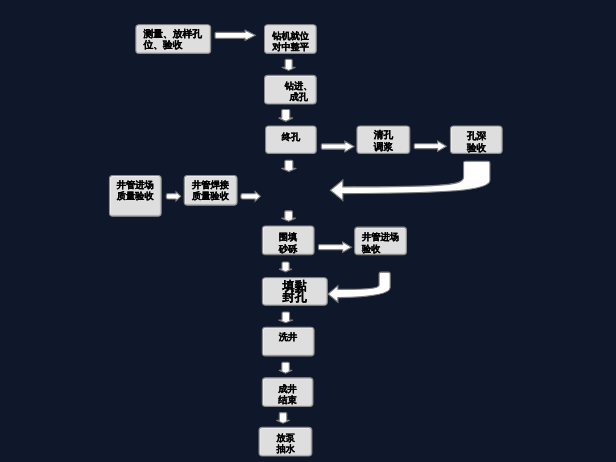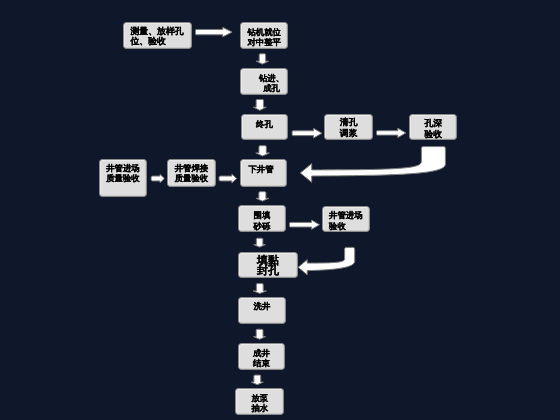--- a/index.html
+++ b/index.html
@@ -60,23 +60,20 @@
     </div>
     <div class="node" style="left: 409.1px; top: 113.9px; width: 48.3px; height: 26.6px; font-size: 8.8px; background: rgb(222, 222, 222); border-color: rgb(138, 138, 138);">
       <span class="lbl" style="top: 3.5px; line-height: 10.4px;"><span class="ln">孔深</span><br><span class="ln">验收</span></span>
     </div>
     <div class="node" style="left: 99.2px; top: 159.3px; width: 47.4px; height: 38px; font-size: 8.4px; background: rgb(222, 222, 222); border-color: rgb(138, 138, 138);">
       <span class="lbl" style="top: 4.1px; line-height: 9.6px;"><span class="ln">井管进场</span><br><span class="ln">质量验收</span></span>
     </div>
     <div class="node" style="left: 167.1px; top: 159.3px; width: 48.6px; height: 27.3px; font-size: 8.4px; background: rgb(222, 222, 222); border-color: rgb(138, 138, 138);">
       <span class="lbl" style="top: 4.1px; line-height: 9.6px;"><span class="ln">井管焊接</span><br><span class="ln">质量验收</span></span>
     </div>
-    <div class="node" style="left: 240.4px; top: 159.3px; width: 46.6px; height: 27.6px; font-size: 8.4px; background: rgb(222, 222, 222); border-color: rgb(138, 138, 138);">
-      <span class="lbl" style="top: 4.1px; line-height: 10px; text-align: left; padding-left: 7px;"><span class="ln">下井管</span></span>
-    </div>
     <div class="node" style="left: 238.2px; top: 205.1px; width: 47.4px; height: 27.1px; font-size: 8.4px; background: rgb(222, 222, 222); border-color: rgb(138, 138, 138);">
       <span class="lbl" style="top: 4.2px; line-height: 10.6px;"><span class="ln">围填</span><br><span class="ln">砂砾</span></span>
     </div>
     <div class="node" style="left: 322.1px; top: 205.6px; width: 47.5px; height: 26.8px; font-size: 8.4px; background: rgb(222, 222, 222); border-color: rgb(138, 138, 138);">
       <span class="lbl" style="top: 3.7px; line-height: 10.6px; text-align: left; padding-left: 6px;"><span class="ln">井管进场</span><br><span class="ln">验收</span></span>
     </div>
     <div class="node" style="left: 237.9px; top: 251.6px; width: 60px; height: 26.2px; font-size: 11px; background: rgb(222, 222, 222); border-color: rgb(138, 138, 138);">
       <span class="lbl" style="top: 3.7px; line-height: 10.2px;"><span class="ln">填黏</span><br><span class="ln">封孔</span></span>
     </div>
     <div class="node" style="left: 238.2px; top: 296.8px; width: 47.4px; height: 27.7px; font-size: 8.4px; background: rgb(222, 222, 222); border-color: rgb(138, 138, 138);">

